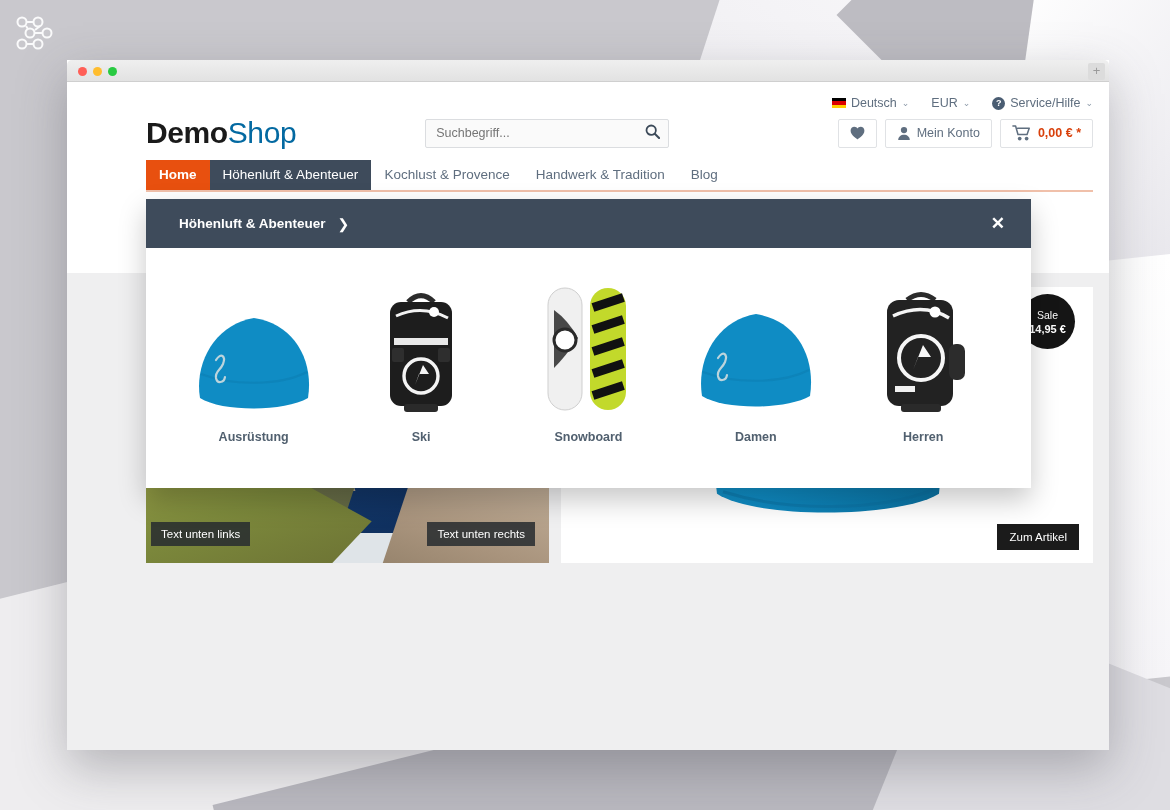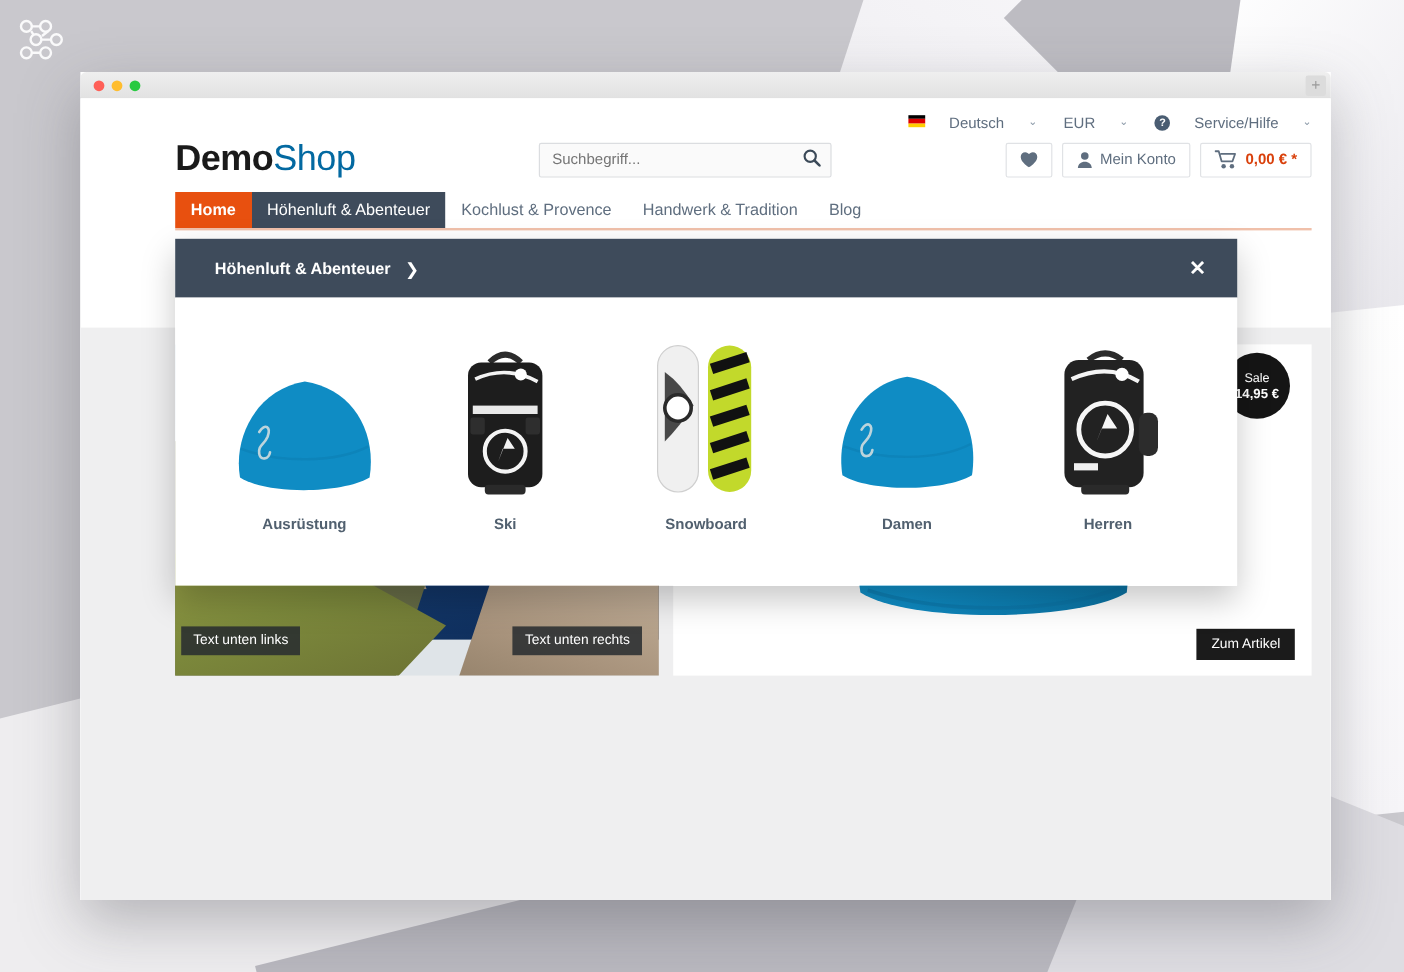--- a/index.html
+++ b/index.html
@@ -93,40 +93,40 @@
 
   #viewport { position: relative; height: 668px; background: #fff; overflow: hidden; }
 
   
   #topbar {
     display: flex; justify-content: flex-end; align-items: center;
     gap: 22px;
     padding: 14px 16px 0 0;
     font-size: 12.5px; color: #5f6e7f;
   }
-  .topbar-item { display: flex; gap: 20px; cursor: pointer; }
+  .topbar-item { display: flex; align-items: center; gap: 5px; cursor: pointer; }
   .flag { width: 14px; height: 10px; display: inline-block; position: relative; }
   .flag span { display: block; height: 3.33px; }
   .caret { font-size: 9px; color: #8b99a8; }
   .qmark {
     width: 13px; height: 13px; border-radius: 50%;
     background: #4a5d72; color: #fff;
     font-size: 9px; font-weight: bold; line-height: 13px; text-align: center;
   }
 
   
   #headrow {
     display: flex; align-items: center;
     padding: 6px 16px 0 79px;
   }
   #logo { font-size: 30px; letter-spacing: -.4px; white-space: nowrap; }
   #logo .l1 { font-weight: bold; color: #1a1a1a; }
   #logo .l2 { font-weight: normal; color: #0369a1; }
 
-  #searchwrap { margin-left: 116px; position: relative; padding-left: 37px; }
+  #searchwrap { margin-left: 92px; position: relative; padding-left: 37px; }
   #search-input {
     width: 244px; height: 29px;
     border: 1px solid #dbdde0; background: #fafafa;
     padding: 0 34px 0 10px;
     font-family: "Liberation Sans", sans-serif;
     font-size: 12.5px; color: #7a8694;
     border-radius: 2px;
   }
   #search-btn {
     position: absolute; right: 2px; top: 2px;

